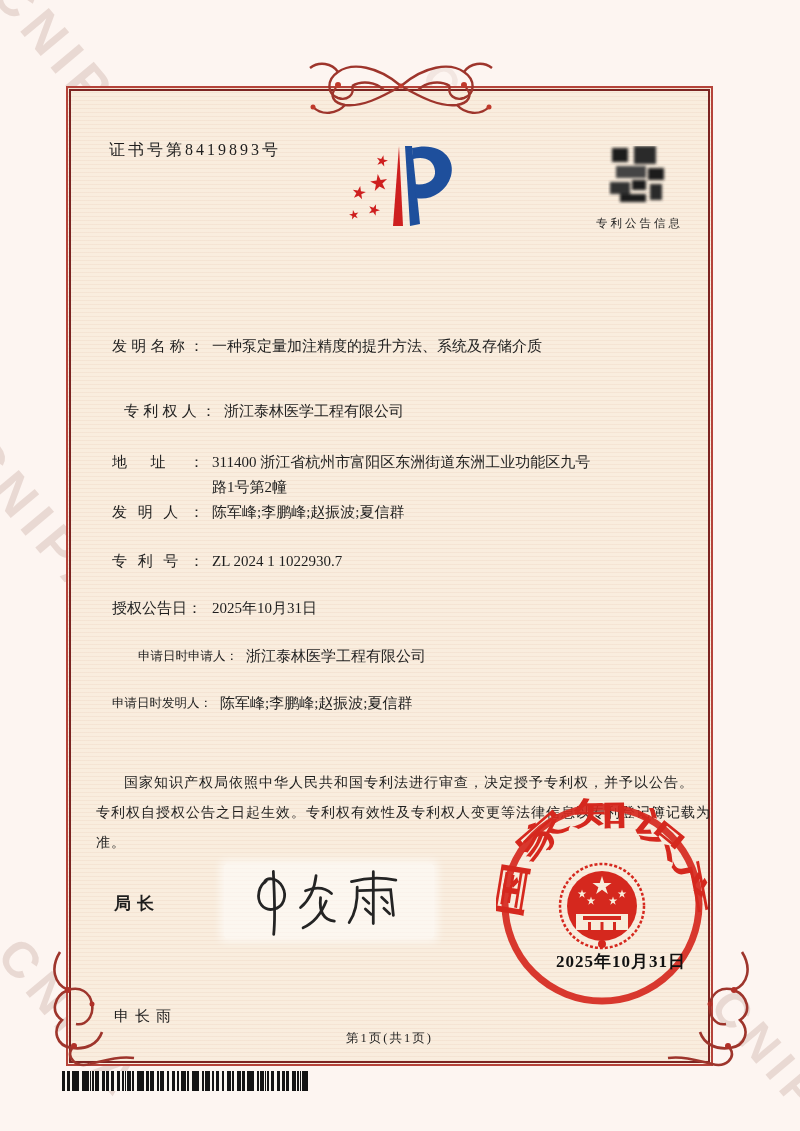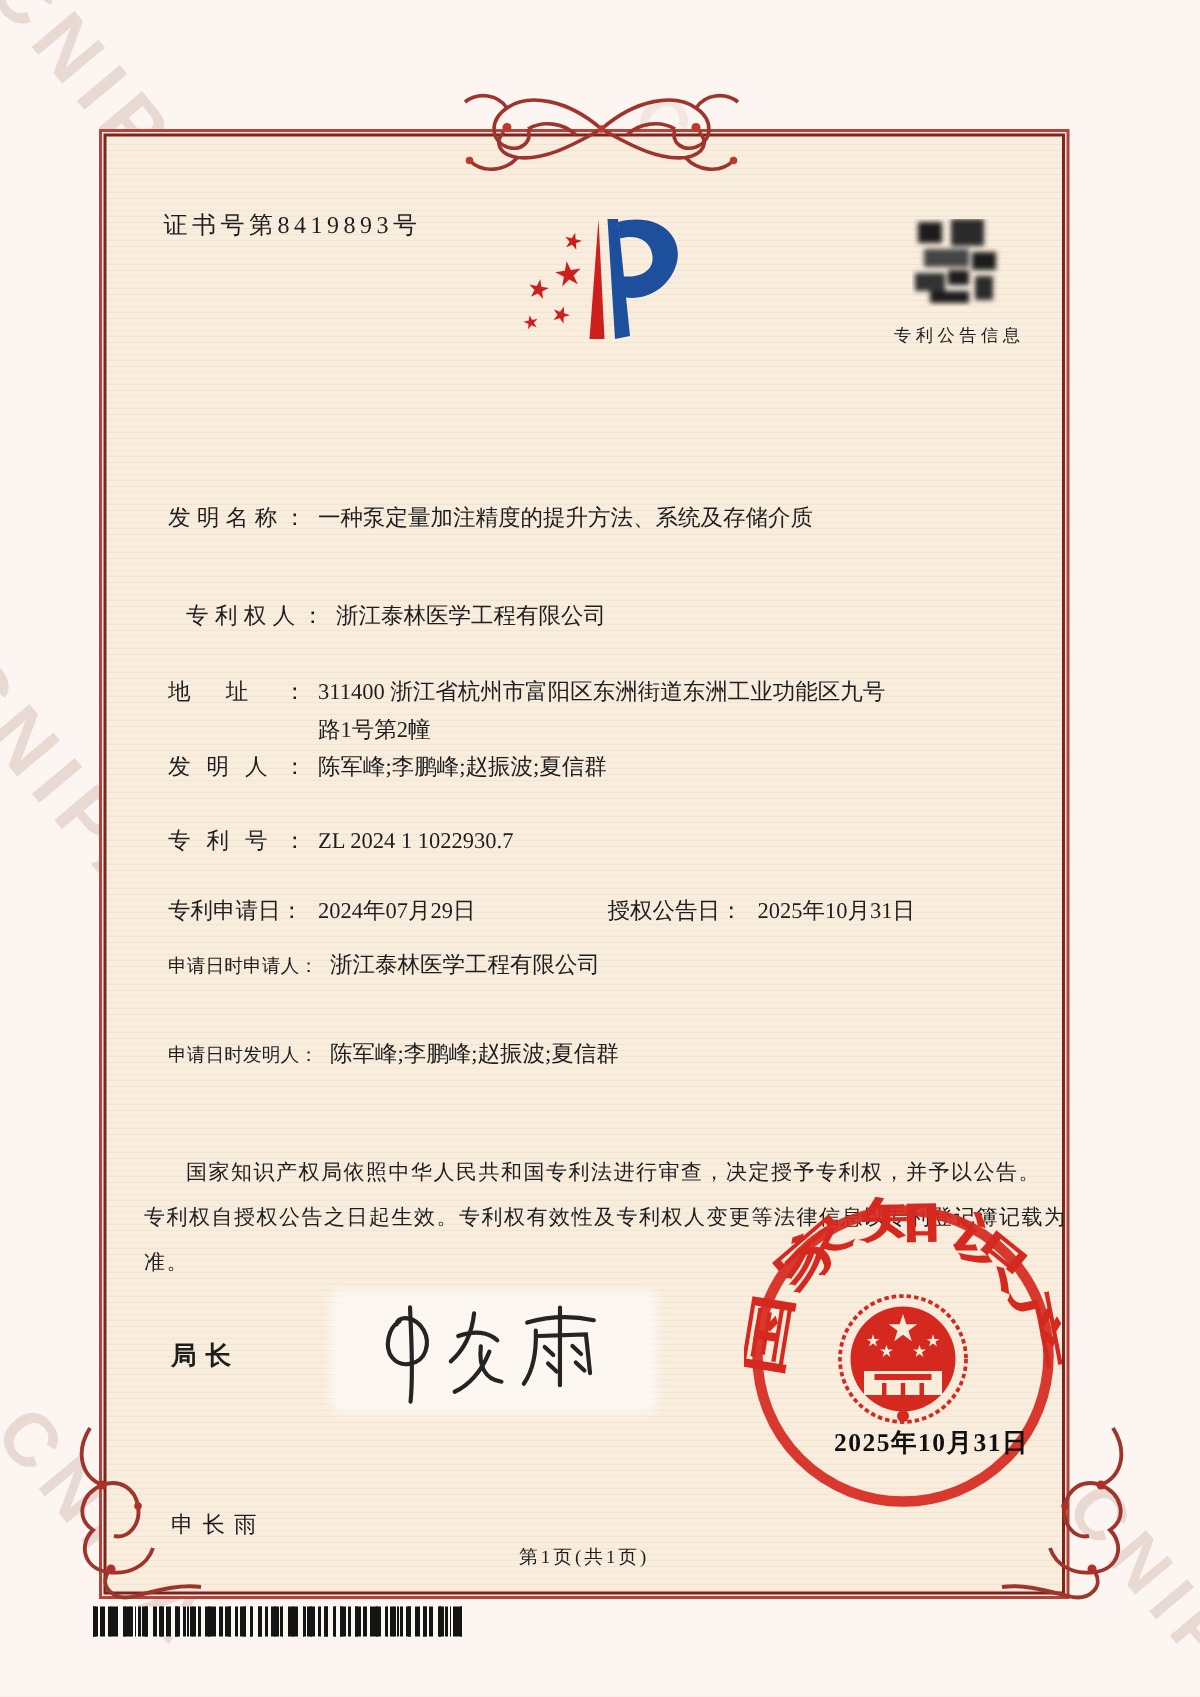--- a/index.html
+++ b/index.html
@@ -142,27 +142,24 @@
     <div class="field-row" style="top:166px;">
       <span class="flabel spread">发明人：</span><span class="fvalue">陈军峰;李鹏峰;赵振波;夏信群</span>
     </div>
     <div class="field-row two-col" style="top:215px;">
       <div>
         <span class="flabel spread">专利号：</span><span class="fvalue">ZL 2024 1 1022930.7</span>
       </div>
     </div>
     <div class="field-row two-col" style="top:262px;">
       <div>
-        <span class="flabel">专利申请日：</span><span class="fvalue">2024年07月29日</span>
-      </div>
-      <div>
         <span class="flabel">授权公告日：</span><span class="fvalue">2025年10月31日</span>
       </div>
     </div>
-    <div class="field-row small-label" style="top:298px;">
+    <div class="field-row small-label" style="top:310px;margin-left:26px;">
       <span class="flabel">申请日时申请人：</span><span class="fvalue">浙江泰林医学工程有限公司</span>
     </div>
     <div class="field-row small-label" style="top:357px;">
       <span class="flabel">申请日时发明人：</span><span class="fvalue">陈军峰;李鹏峰;赵振波;夏信群</span>
     </div>
   </div>
 
   <div class="legal">
     <div class="l1">国家知识产权局依照中华人民共和国专利法进行审查，决定授予专利权，并予以公告。</div>
     <div class="l2">专利权自授权公告之日起生效。专利权有效性及专利权人变更等法律信息以专利登记簿记载为准。</div>

